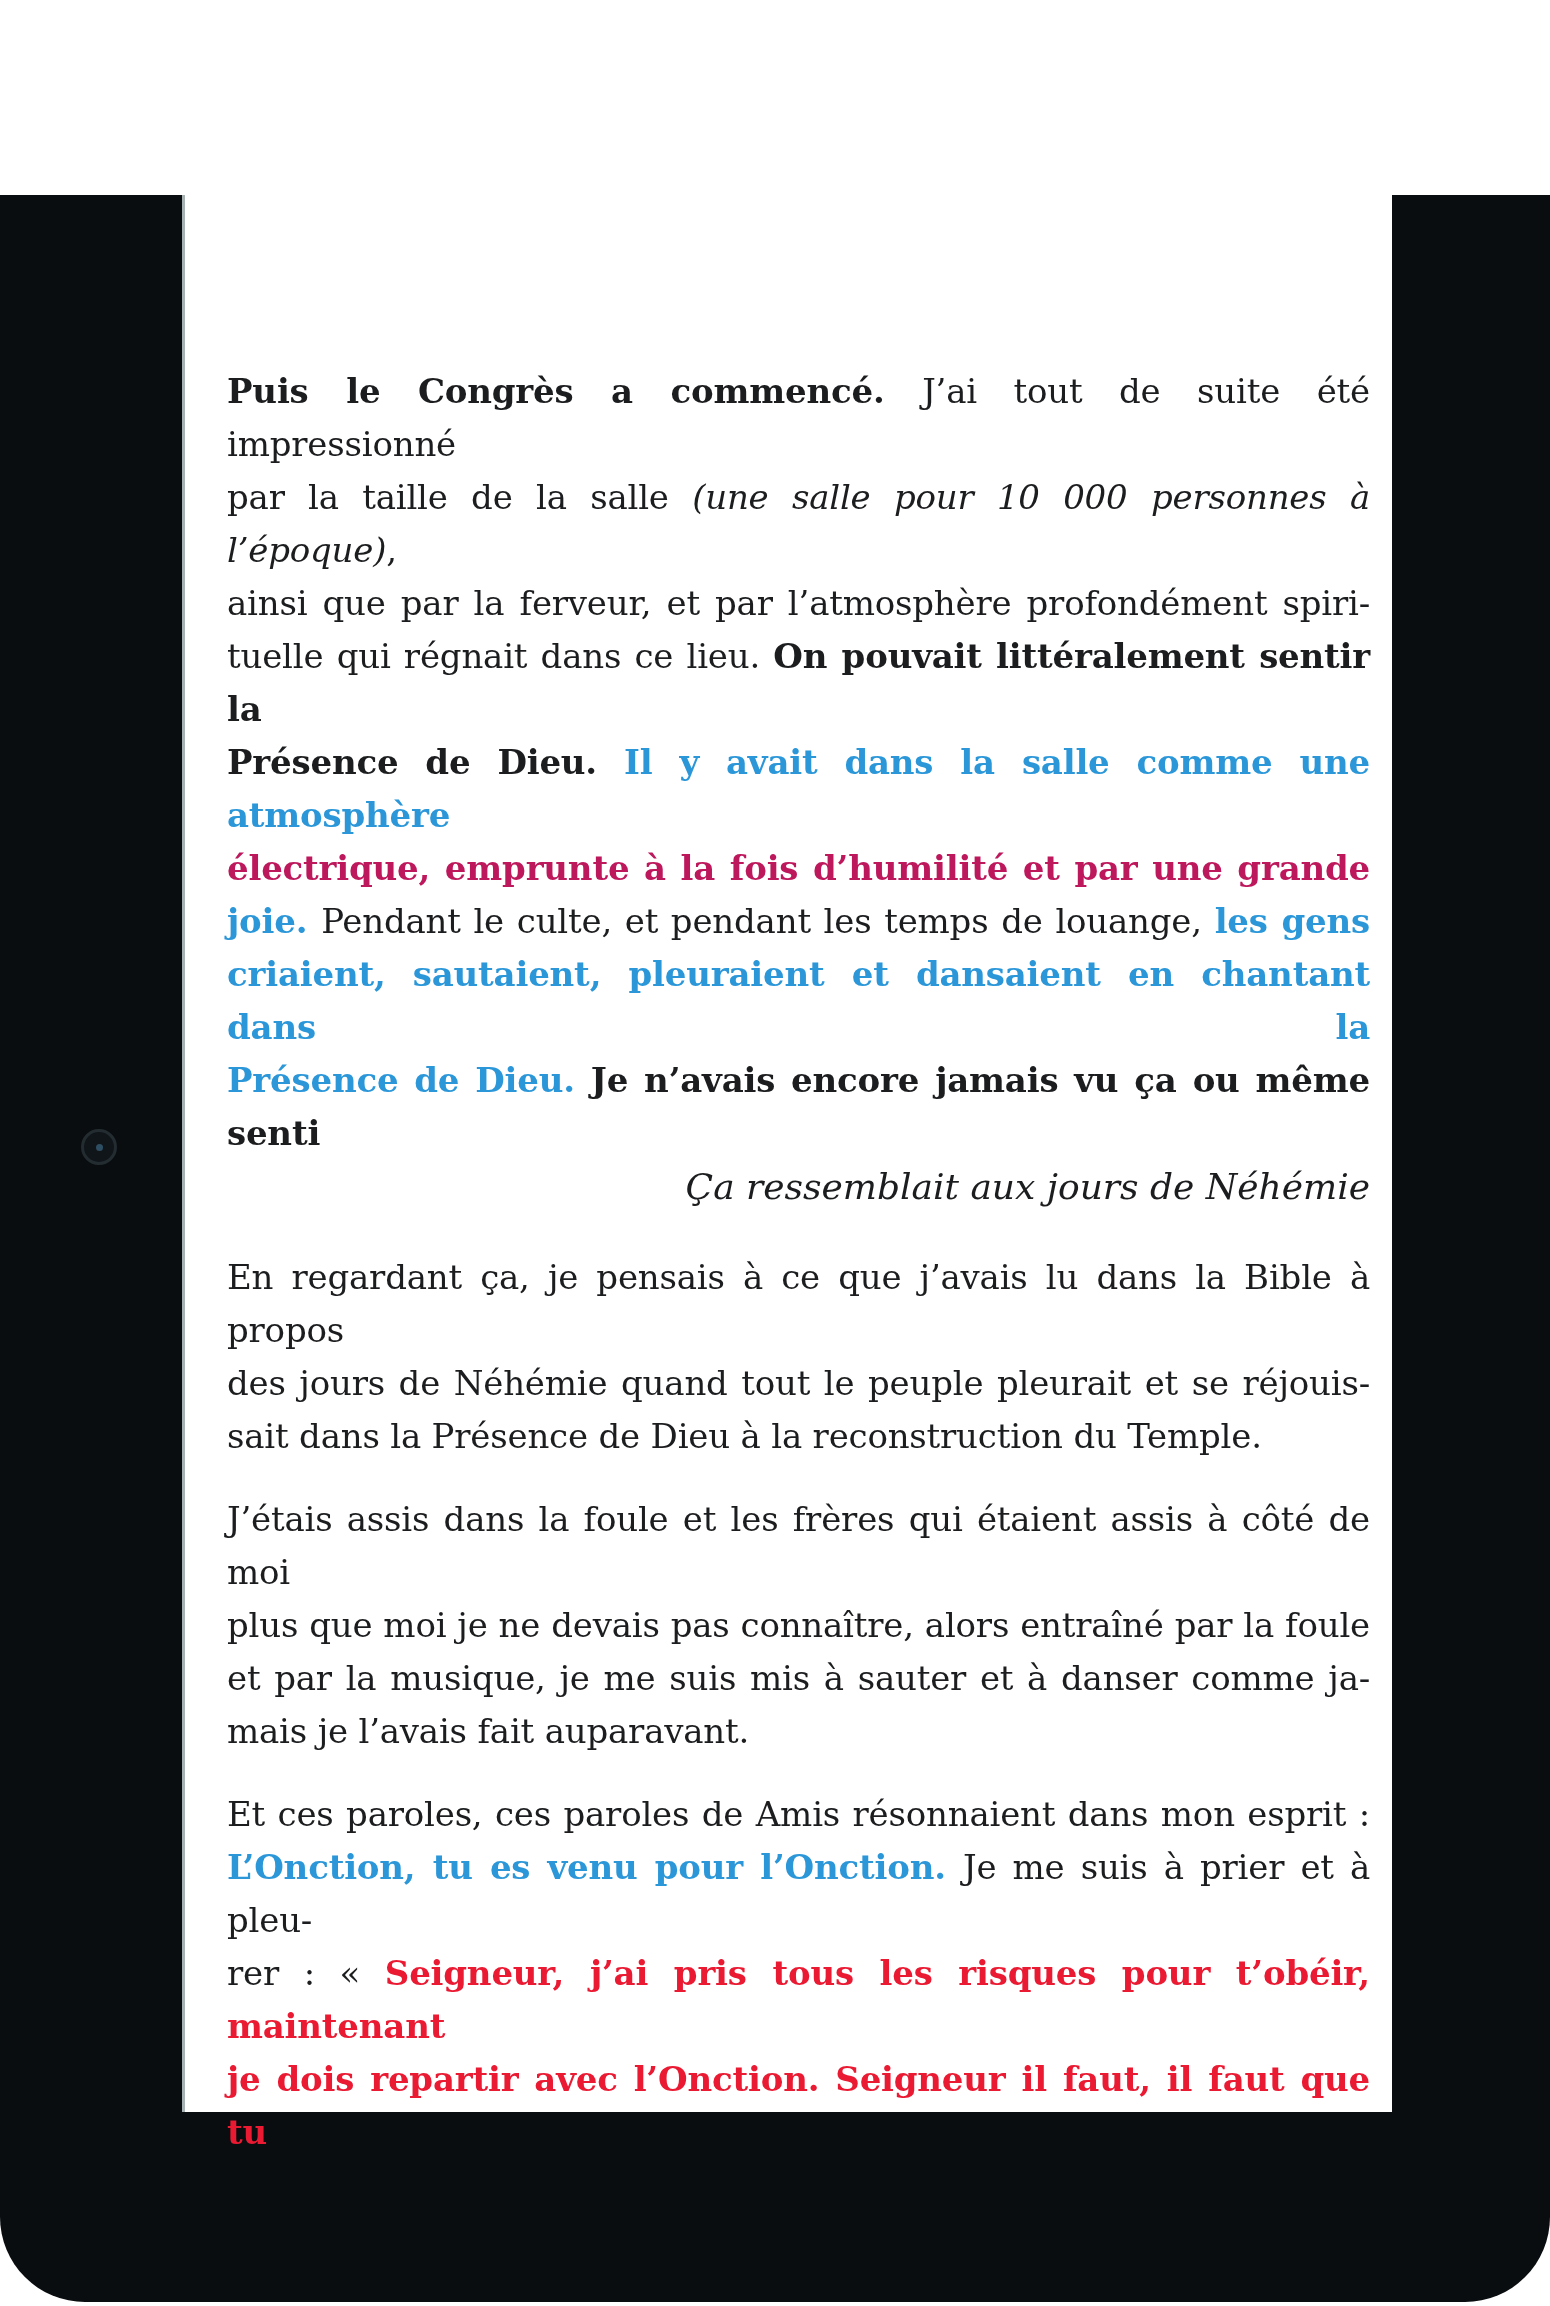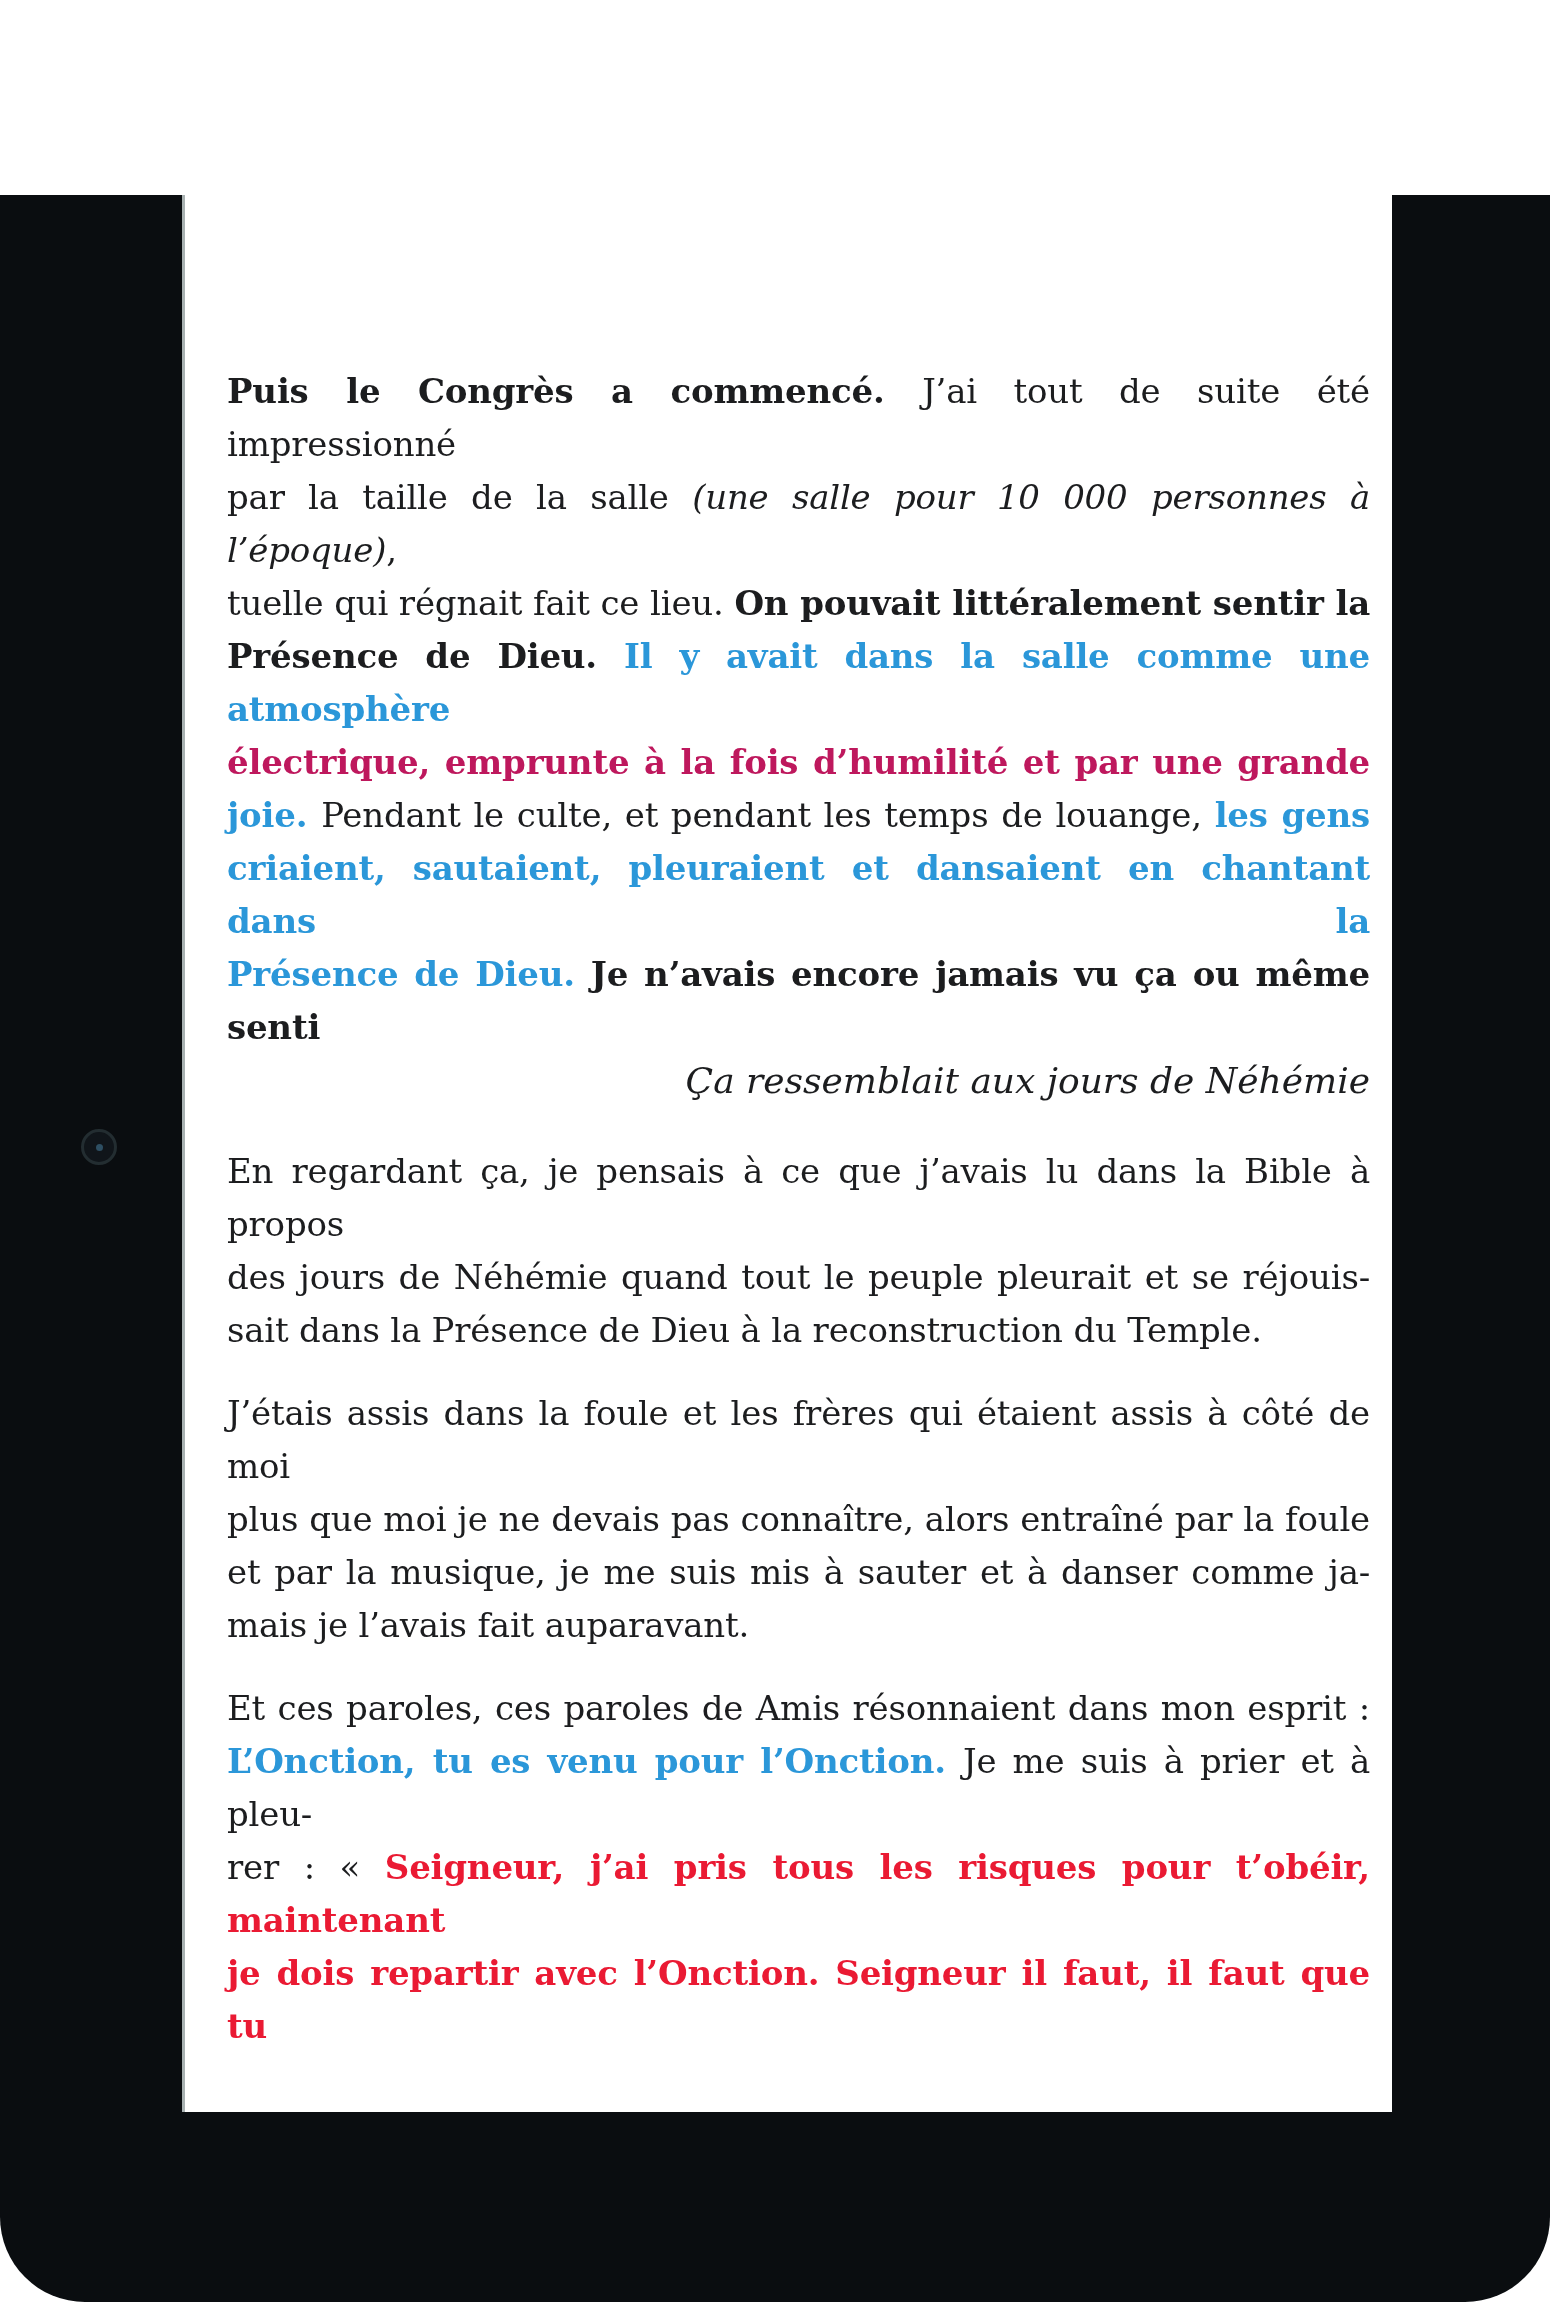--- a/index.html
+++ b/index.html
@@ -90,21 +90,22 @@
 
   <div class="camera">
     <div class="glint"></div>
   </div>
 
   <div class="page" style="background: rgb(255, 255, 255); border-left-color: rgb(169, 178, 178);">
     <div class="page-text">
         <div class="para">
           <div class="line"><span class="sg-b">Puis le Congrès a commencé. </span><span class="sg-r">J’ai tout de suite été impressionné</span></div>
           <div class="line"><span class="sg-r">par la taille de la salle </span><span class="sg-i">(une salle pour 10 000 personnes à l’époque)</span><span class="sg-r">,</span></div>
-          <div class="line"><span class="sg-r">tuelle qui régnait fait ce lieu. </span><span class="sg-b">On pouvait littéralement sentir la</span></div>
+          <div class="line"><span class="sg-r">ainsi que par la ferveur, et par l’atmosphère profondément spiri-</span></div>
+          <div class="line"><span class="sg-r">tuelle qui régnait dans ce lieu. </span><span class="sg-b">On pouvait littéralement sentir la</span></div>
           <div class="line"><span class="sg-b">Présence de Dieu. </span><span class="sg-blue" style="color: rgb(43, 151, 217);">Il y avait dans la salle comme une atmosphère</span></div>
           <div class="line"><span class="sg-blue" style="color: #be185d;">électrique, emprunte à la fois d’humilité et par une grande</span></div>
           <div class="line"><span class="sg-blue" style="color: rgb(43, 151, 217);">joie. </span><span class="sg-r">Pendant le culte, et pendant les temps de louange, </span><span class="sg-blue" style="color: rgb(43, 151, 217);">les gens</span></div>
           <div class="line"><span class="sg-blue" style="color: rgb(43, 151, 217);">criaient, sautaient, pleuraient et dansaient en chantant dans la</span></div>
           <div class="line"><span class="sg-blue" style="color: rgb(43, 151, 217);">Présence de Dieu. </span><span class="sg-b">Je n’avais encore jamais vu ça ou même senti</span></div>
         </div>
         <div class="section-head">Ça ressemblait aux jours de Néhémie</div>
         <div class="para gap-after">
           <div class="line"><span class="sg-r">En regardant ça, je pensais à ce que j’avais lu dans la Bible à propos</span></div>
           <div class="line"><span class="sg-r">des jours de Néhémie quand tout le peuple pleurait et se réjouis-</span></div>

